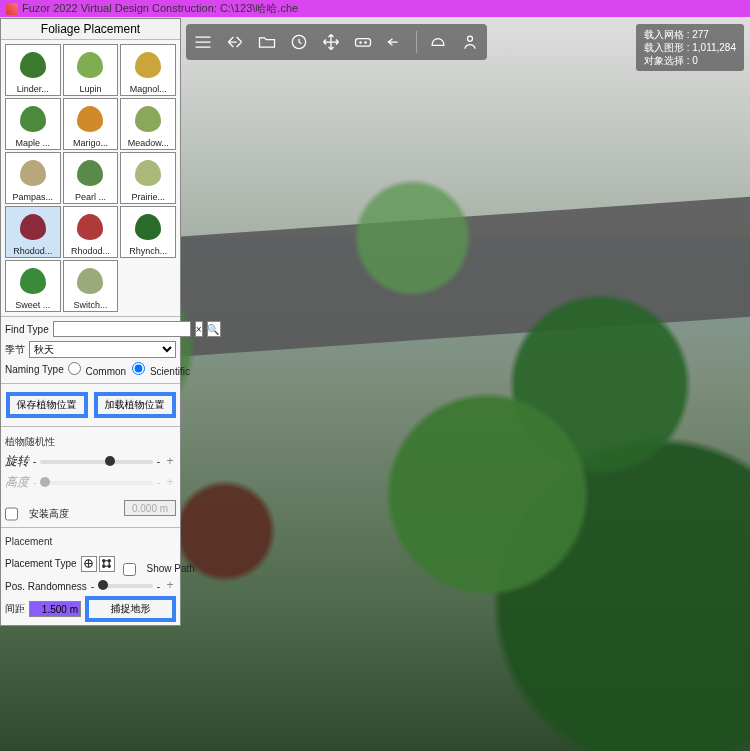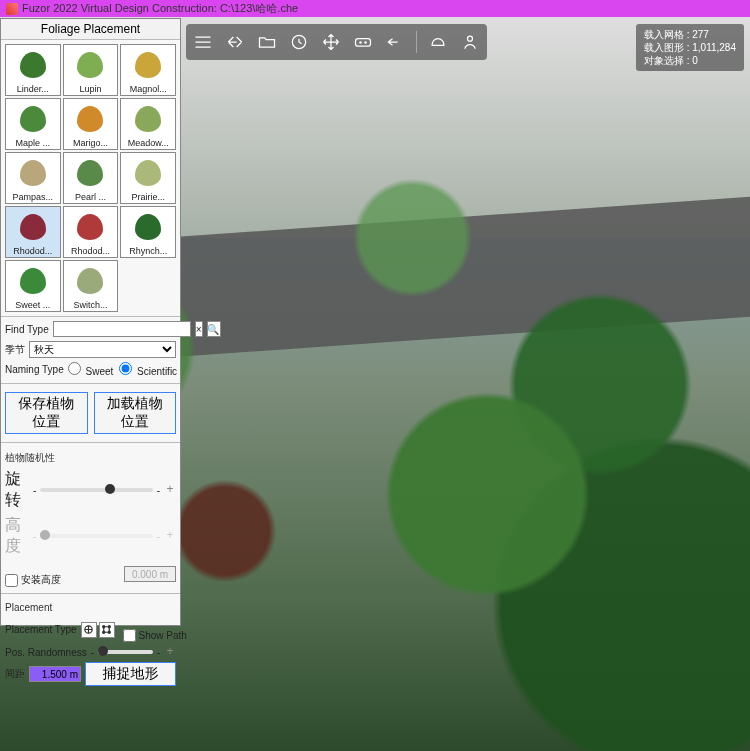--- a/index.html
+++ b/index.html
@@ -34,29 +34,29 @@
   .fcell .lbl { font-size:9px; color:#222; width:100%; text-align:center; white-space:nowrap; overflow:hidden; text-overflow:ellipsis; padding:0 1px 1px; }
   .controls { padding:4px 4px 6px; font-size:10px; color:#222; display:flex; flex-direction:column; gap:4px; }
   .row { display:flex; align-items:center; gap:4px; }
   .row label { white-space:nowrap; }
   .row input[type=text] { flex:1; border:1px solid #888; height:16px; font-size:10px; padding:0 2px; background:#fff; }
   .iconbtn { width:16px; height:16px; border:1px solid #888; background:#fff; display:flex; align-items:center; justify-content:center; cursor:pointer; font-size:10px; }
   select { border:1px solid #888; height:17px; font-size:10px; background:#fff; flex:1; }
   .radiogrp { display:flex; gap:6px; align-items:center; }
   .radiogrp input { margin:0 2px 0 0; }
   .btnrow { display:flex; gap:6px; justify-content:center; margin:2px 0; }
-  .btn { border:1px solid #3b82f6; background:#f5f5f5; font-size:14px; padding:2px 7px; cursor:pointer; }
+  .btn { border:4px solid #3b82f6; background:#f5f5f5; font-size:10px; padding:2px 7px; cursor:pointer; }
   .section-label { font-size:10px; color:#333; margin-top:2px; }
   .slider-row { display:flex; align-items:center; gap:4px; }
-  .slider-row .sl-lbl { width:24px; font-size:16px; }
+  .slider-row .sl-lbl { width:24px; font-size:12px;font-style:italic; }
   .slider { flex:1; height:4px; background:#ddd; position:relative; border-radius:2px; }
   .slider .knob { position:absolute; top:-4px; width:10px; height:10px; background:#333; border-radius:50%; }
   .slider.disabled { opacity:.35; }
   .plusbtn { width:12px; height:12px; color:#888; font-size:12px; text-align:center; line-height:10px; }
-  .chk { display:flex; align-items:center; gap:3px;margin-top:12px; }
+  .chk { display:flex; gap:11px;margin-top:12px; }
   .numbox { width:52px; border:1px solid #888; height:16px; font-size:10px; text-align:right; padding:0 2px; background:#8b5cf6; }
   .numbox.disabled { background:#eee; color:#aaa;text-align:center; }
   .pt-icons { display:flex; gap:2px; }
   .pt-icons .pi { width:16px; height:16px; border:1px solid #888; background:#fff; display:flex; align-items:center; justify-content:center; cursor:pointer; }
   .pt-icons .pi svg { width:11px; height:11px; stroke:#333; fill:none; stroke-width:1.3; }
   hr.sep-line { border:none; border-top:1px solid #bbb; margin:2px -4px; }
 </style>
 </head>
 <body>
 
@@ -228,21 +228,21 @@
         <div class="iconbtn">×</div>
         <div class="iconbtn">🔍</div>
       </div>
       <div class="row">
         <label>季节</label>
         <select><option id="season-opt">秋天</option></select>
       </div>
       <div class="row">
         <label>Naming Type</label>
         <div class="radiogrp">
-          <label><input type="radio" name="nt" style=""> <span>Sweet</span></label>
+          <label><input type="radio" name="nt" style=""> <span>Common</span></label>
           <label><input type="radio" name="nt" checked="" style=""> <span>Scientific</span></label>
         </div>
       </div>
       <hr class="sep-line">
       <div class="btnrow">
         <button class="btn">保存植物位置</button>
         <button class="btn">加载植物位置</button>
       </div>
       <hr class="sep-line">
       <div class="section-label">植物随机性</div>

